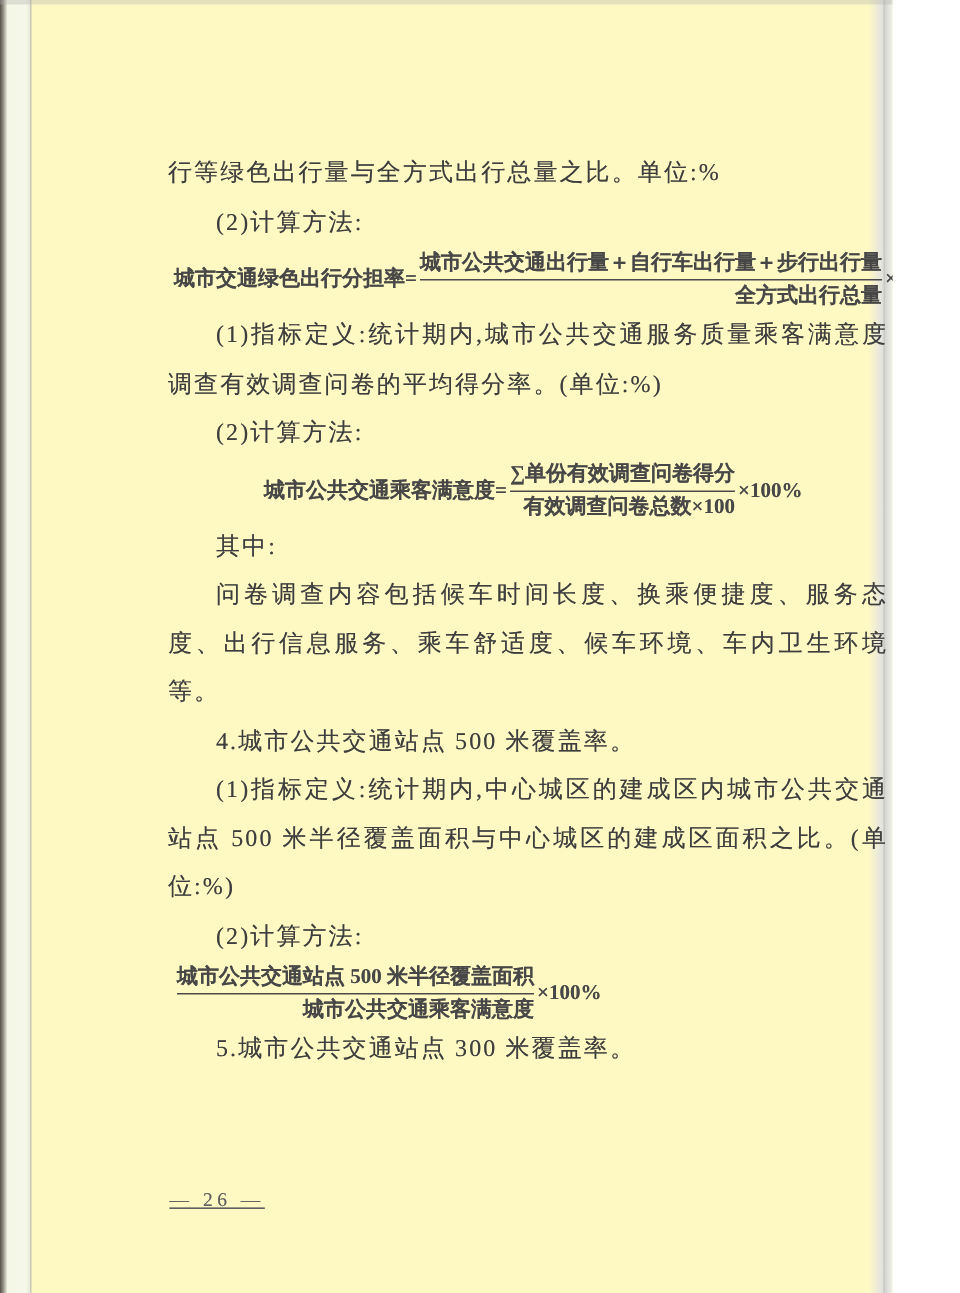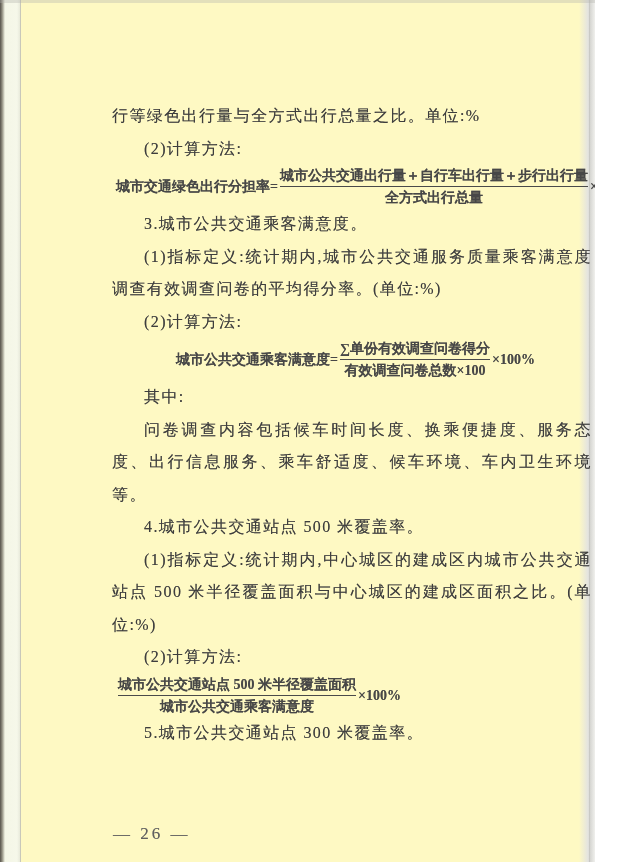--- a/index.html
+++ b/index.html
@@ -25,30 +25,31 @@
   .content p { margin:0; text-align:justify; letter-spacing:1.4px; }
   .ind { text-indent:2em; }
 
   .formula {
     display:flex; align-items:center; margin:0 0;
     font-size:14px; font-weight:bold; color:#474747;
     letter-spacing:0; line-height:21px; white-space:nowrap;
   }
   .f-offset-small { margin-left:4px; }
   .f-offset-mid   { margin-left:64px; }
-  .frac { display:inline-flex; flex-direction:column; text-align:center; margin:0 2px; }
+  .frac { display:inline-flex; flex-direction:column; text-align:right; margin:0 2px; }
   .frac .den { border-top:1.5px solid #4a4a4a; }
   .sub-formula {
     margin:0 0 0 52px; font-size:13.5px; font-weight:bold; color:#474747;
     letter-spacing:0; line-height:32.5px; text-align:left; white-space:nowrap;
   }
   .footer {
-    position:absolute; left:113px; top:824px;
-    color:#606060; font-size:17px; letter-spacing:3px;
+    position:absolute; left:113px; top:792px;
+    color:#606060; font-size:13px; letter-spacing:3px;
     text-shadow:0 0 .4px rgba(90,90,90,.5);
+    text-decoration:underline;
   }
 </style>
 </head>
 <body>
 
 <div class="page">
 
   <div class="edge-left-strip"></div>
   <div class="edge-left-line"></div>
   <div class="edge-right-shadow"></div>
@@ -63,21 +64,20 @@
 
     <div class="formula f-offset-small">
       <span class="f-lhs">城市交通绿色出行分担率=</span>
       <span class="frac">
         <span class="num">城市公共交通出行量＋自行车出行量＋步行出行量</span>
         <span class="den">全方式出行总量</span>
       </span>
       <span class="f-suf">×100%</span>
     </div>
 
-    <p class="ind">3.城市公共交通乘客满意度。</p>
 
     <p class="ind">(1)指标定义:统计期内,城市公共交通服务质量乘客满意度调查有效调查问卷的平均得分率。(单位:%)</p>
 
     <p class="ind">(2)计算方法:</p>
 
     <div class="formula f-offset-mid">
       <span class="f-lhs">城市公共交通乘客满意度=</span>
       <span class="frac">
         <span class="num">∑单份有效调查问卷得分</span>
         <span class="den">有效调查问卷总数×100</span>

